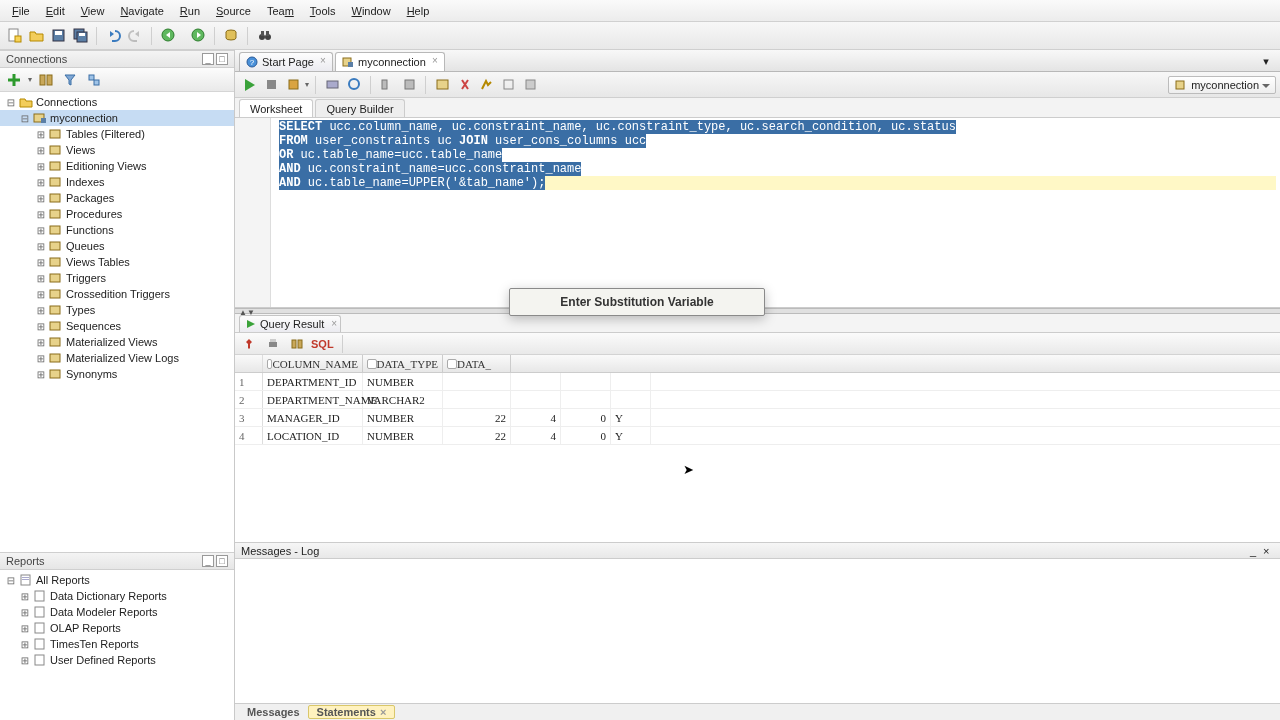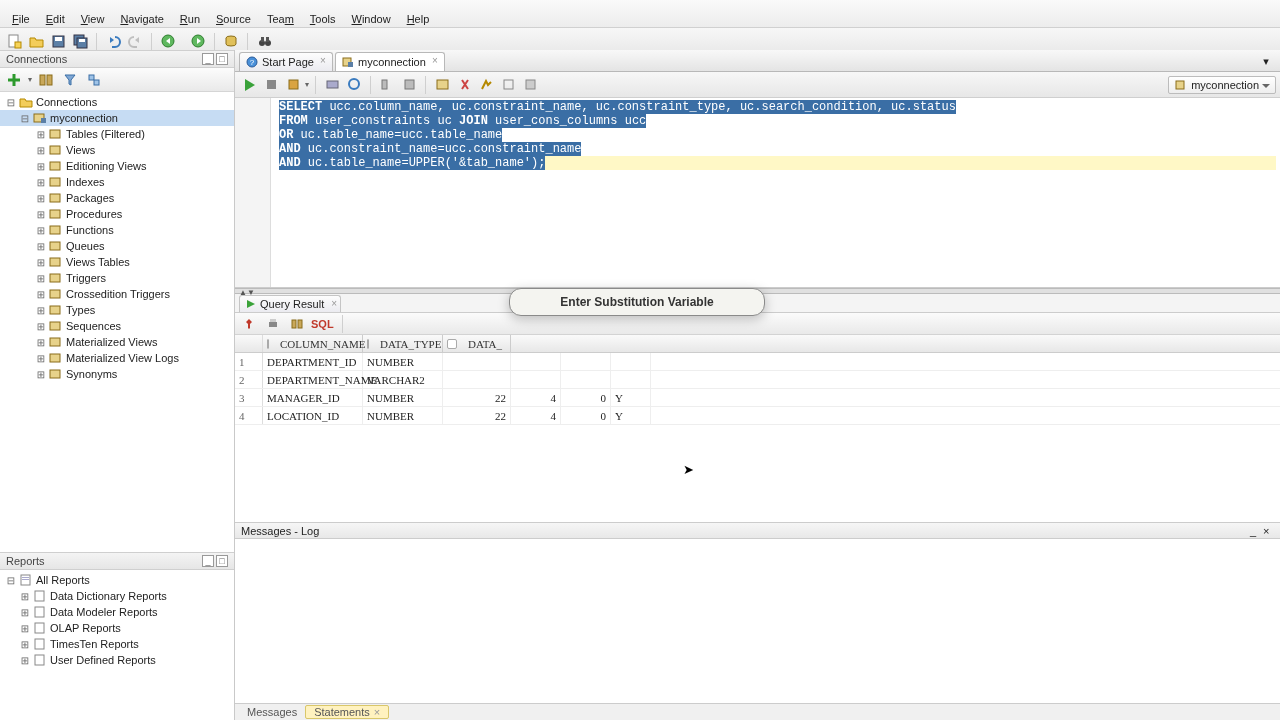--- a/index.html
+++ b/index.html
@@ -1,19 +1,19 @@
 <!DOCTYPE html>
 <html><head>
 <meta charset="utf-8">
 <style>
   * { box-sizing: border-box; }
   body { margin:0; font-family: Tahoma, Arial, sans-serif; font-size:11px; color:#222; background:#f0f0f0; overflow:hidden; width:1280px; height:720px; }
   
   
-  .menubar { height:28px; background:linear-gradient(#fafafa,#ececec); border-bottom:1px solid #d0d0d0; display:flex; align-items:flex-end; padding:0 4px; }
+  .menubar { height:22px; background:linear-gradient(#fafafa,#ececec); border-bottom:1px solid #d0d0d0; display:flex; align-items:center; padding:0 4px; }
   .menubar .mi { padding:2px 8px; cursor:default; }
   .menubar .mi u { text-decoration:underline; }
 
   
   .maintoolbar { height:28px; background:linear-gradient(#f7f7f7,#e8e8e8); border-bottom:1px solid #cfcfcf; display:flex; align-items:center; padding:0 4px; gap:2px; }
   .tb-ico{ width:20px; height:20px; display:flex; align-items:center; justify-content:center; border-radius:2px; cursor:default;}
   .sep{ width:1px; height:18px; background:#cfcfcf; margin:0 4px;}
   svg{display:block;}
 
   
@@ -57,36 +57,36 @@
 
   .qres{ background:#fff;}
   .qtabs{ height:19px; background:#f4f4f4; border-bottom:1px solid #ccc; display:flex; align-items:flex-end; padding:0 4px;}
   .qtab{ height:17px; background:linear-gradient(#fdfdfd,#ebebf0); border:1px solid #c5c5c5; border-bottom:none; padding:0 16px 0 6px; border-radius:3px 3px 0 0; display:flex; align-items:center; gap:4px; position:relative; font-size:11px;}
   .qtab .tclose{ position:absolute; right:3px; top:2px; font-size:10px; color:#999;}
   .qtb { height:22px; background:linear-gradient(#fbfbfb,#e9e9e9); border-bottom:1px solid #d3d3d3; display:flex; align-items:center; padding:0 4px; gap:4px;}
   .qtb .sql{ color:#c0392b; font-weight:bold; font-size:11px;}
   .qtb .stat{ color:#555;margin-top:36px;}
   .grid{ font-family:Tahoma; font-size:11px; background:#fff;}
   .ghdr{ display:flex; background:linear-gradient(#fafafa,#e7e7e7); border-bottom:1px solid #ccc; height:18px;}
-  .gh{ border-right:1px solid #ccc; display:flex; align-items:center; padding:0 4px; gap:11px; font-size:11px; color:#333;}
+  .gh{ border-right:1px solid #ccc; display:flex; align-items:center; padding:0 4px; gap:0; font-size:11px; color:#333;}
   .gh .sort{ width:10px; height:10px; border:1px solid #aaa; border-radius:2px; background:#fff;}
   .grow{ display:flex; height:18px; border-bottom:1px solid #eee;}
   .gc{ border-right:1px solid #eee; padding:0 4px; display:flex; align-items:center;}
   .gc.num{ justify-content:flex-end;}
   .rownum{ width:28px; text-align:right; color:#666; padding-right:6px; border-right:1px solid #ddd;}
   
   .msg-hdr{ height:17px; background:linear-gradient(#f6f6f6,#e8e8e8); border-top:1px solid #ccc; border-bottom:1px solid #ccc; display:flex; align-items:center; padding:0 6px;}
   .msg-body{ background:#fff; flex:1;}
-  .btm-tabs{ height:17px; background:#f0f0f0; display:flex; align-items:center; padding:0 4px; border-top:1px solid #ccc;}
+  .btm-tabs{ height:17px; background:#f0f0f0; display:flex; align-items:center; padding:0 4px; border-top:1px solid #ccc;font-weight:bold;}
   .btab{ padding:1px 8px; font-size:11px; color:#555; cursor:default;}
   .btab.sel{ background:#fff2bf; border:1px solid #d9c76a; border-radius:2px; padding:0 8px; position:relative;}
   .btab.sel .tclose{ margin-left:4px; color:#999;}
 
   
-  .dlg{ position:absolute; width:256px; background:#f4f4f0; border:1px solid #8a8a8a; box-shadow:0 3px 12px rgba(0,0,0,.25); left:509px; top:288px; border-radius:12px;}
+  .dlg{ position:absolute; width:256px; background:#f4f4f0; border:1px solid #8a8a8a; box-shadow:0 3px 12px rgba(0,0,0,.25); left:509px; top:288px; border-radius:2px;}
   .dlg-title{ height:26px; display:flex; align-items:center; justify-content:center; font-size:12px; font-weight:bold; color:#333;}
   .dlg-body{ padding:6px 16px 4px;}
   .dlg-body input{ width:100%; height:20px; border:1px solid #9a9a9a; padding:0 3px; font-size:11px; box-shadow:inset 1px 1px 2px rgba(0,0,0,.08);}
   .dlg-btns{ display:flex; justify-content:center; gap:10px; padding:6px 0 12px;}
   .dlg-btn{ width:82px; height:22px; background:linear-gradient(#fdfdfd,#e4e4e4); border:1px solid #9e9e9e; border-radius:3px; font-size:11px; cursor:default; display:flex; align-items:center; justify-content:center;}
   .dlg-btn.primary{ box-shadow:0 0 0 1px #7aa7d4;}
 
   .cursor-img{ position:absolute; left:683px; top:462px; font-size:13px; color:#000; pointer-events:none;}
 </style>
 </head>
@@ -536,20 +536,28 @@
       <div class="right-side">
         <div class="conn-sel">
           <svg width="12" height="12">
               <rect x="1" y="2" width="8" height="8" fill="#e7d28a" stroke="#8a6d1a"></rect>
             </svg>
           <span>myconnection</span>
         </div>
       </div>
     </div>
 
+    <div class="subtabs">
+      <div class="subtab active">
+          <span>Worksheet</span>
+        </div>
+      <div class="subtab">
+          <span>Query Builder</span>
+        </div>
+    </div>
 
     <div class="editor" style="height:190px">
       <div class="gutter"></div>
       <div class="code" id="code-area"><div><span class="hl"><span class="kw">SELECT</span> ucc.column_name, uc.constraint_name, uc.constraint_type, uc.search_condition, uc.status</span></div><div><span class="hl"><span class="kw">FROM</span> user_constraints uc <span class="kw">JOIN</span> user_cons_columns ucc</span></div><div><span class="hl"><span class="kw">OR</span> uc.table_name=ucc.table_name</span></div><div><span class="hl"><span class="kw">AND</span> uc.constraint_name=ucc.constraint_name</span></div><div class="line-yellow"><span class="hl"><span class="kw">AND</span> uc.table_name=UPPER('&amp;tab_name');</span></div></div>
     </div>
     <div class="split">
         <div class="arr">▲▼</div>
       </div>
 
     <div class="qres" style="height:228px; display:flex; flex-direction:column;">

